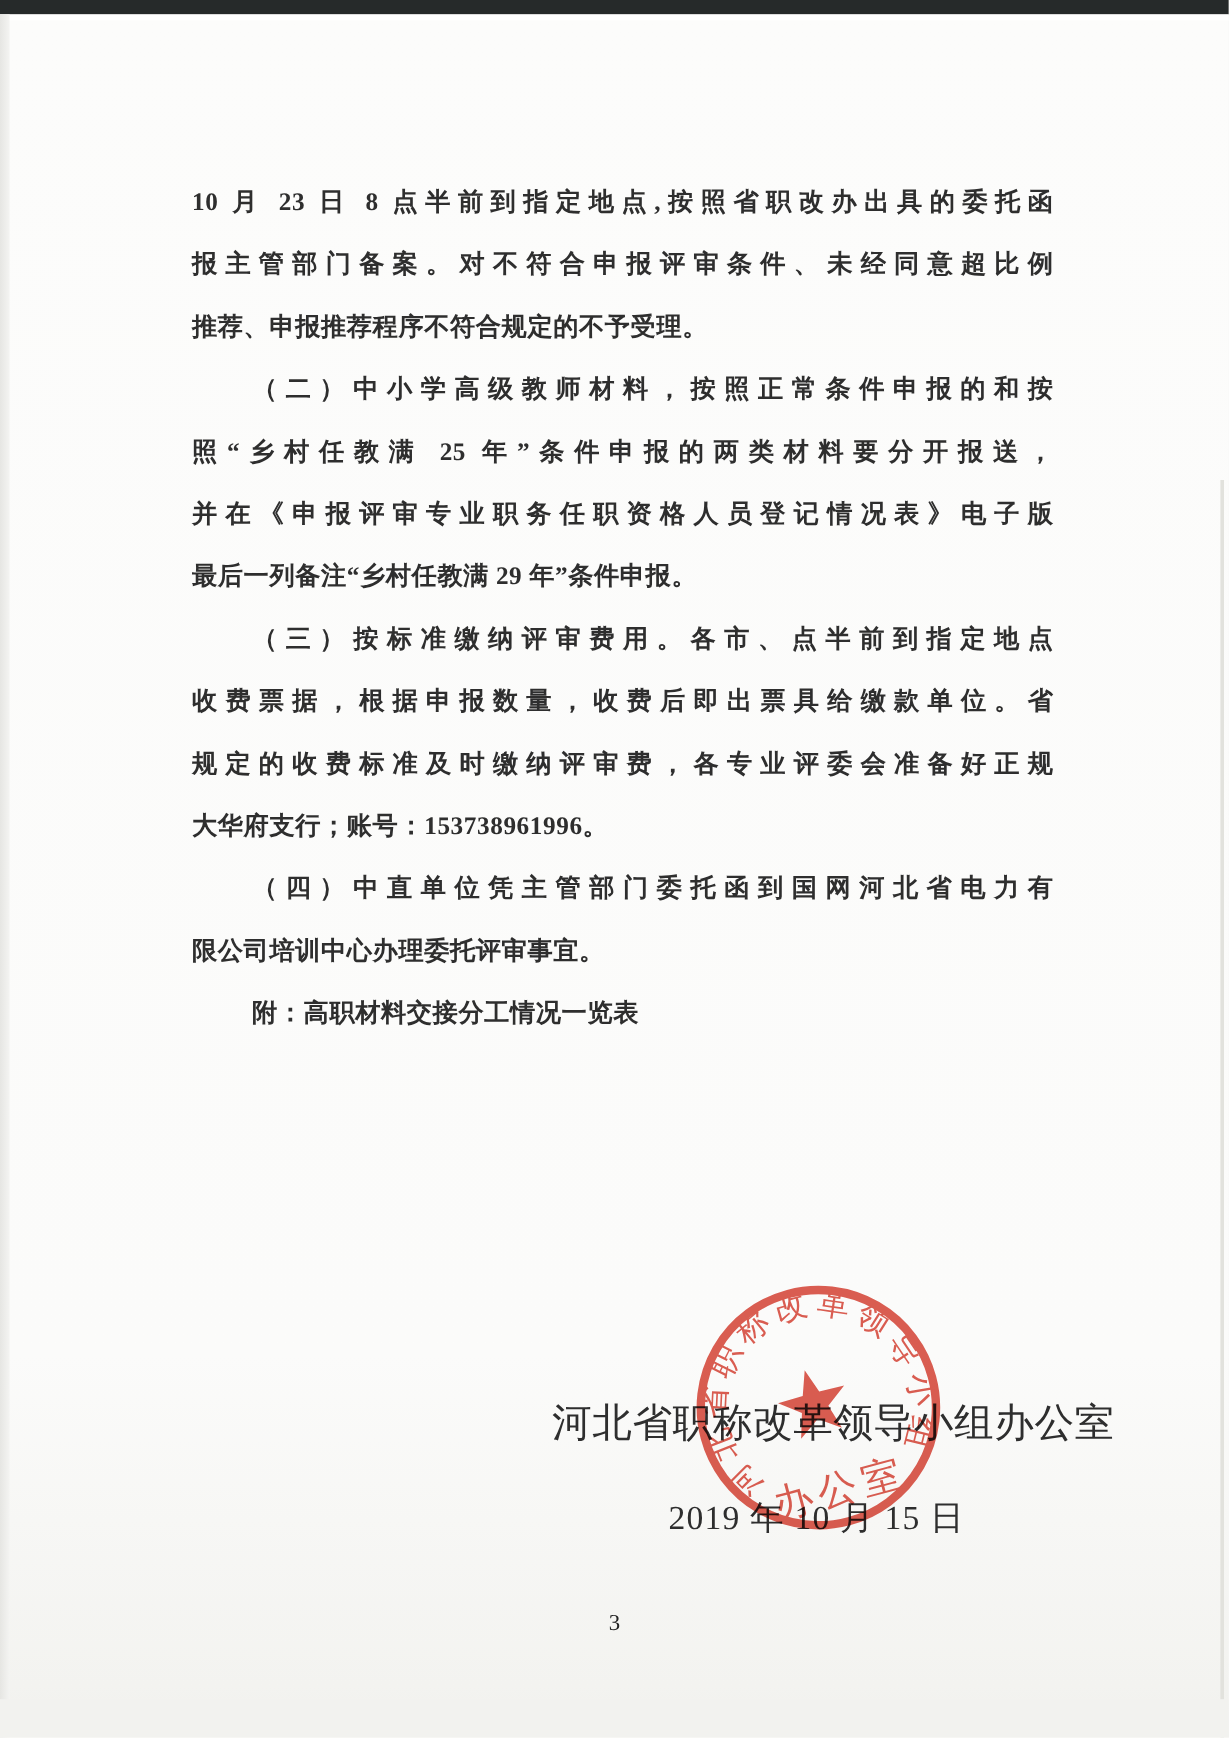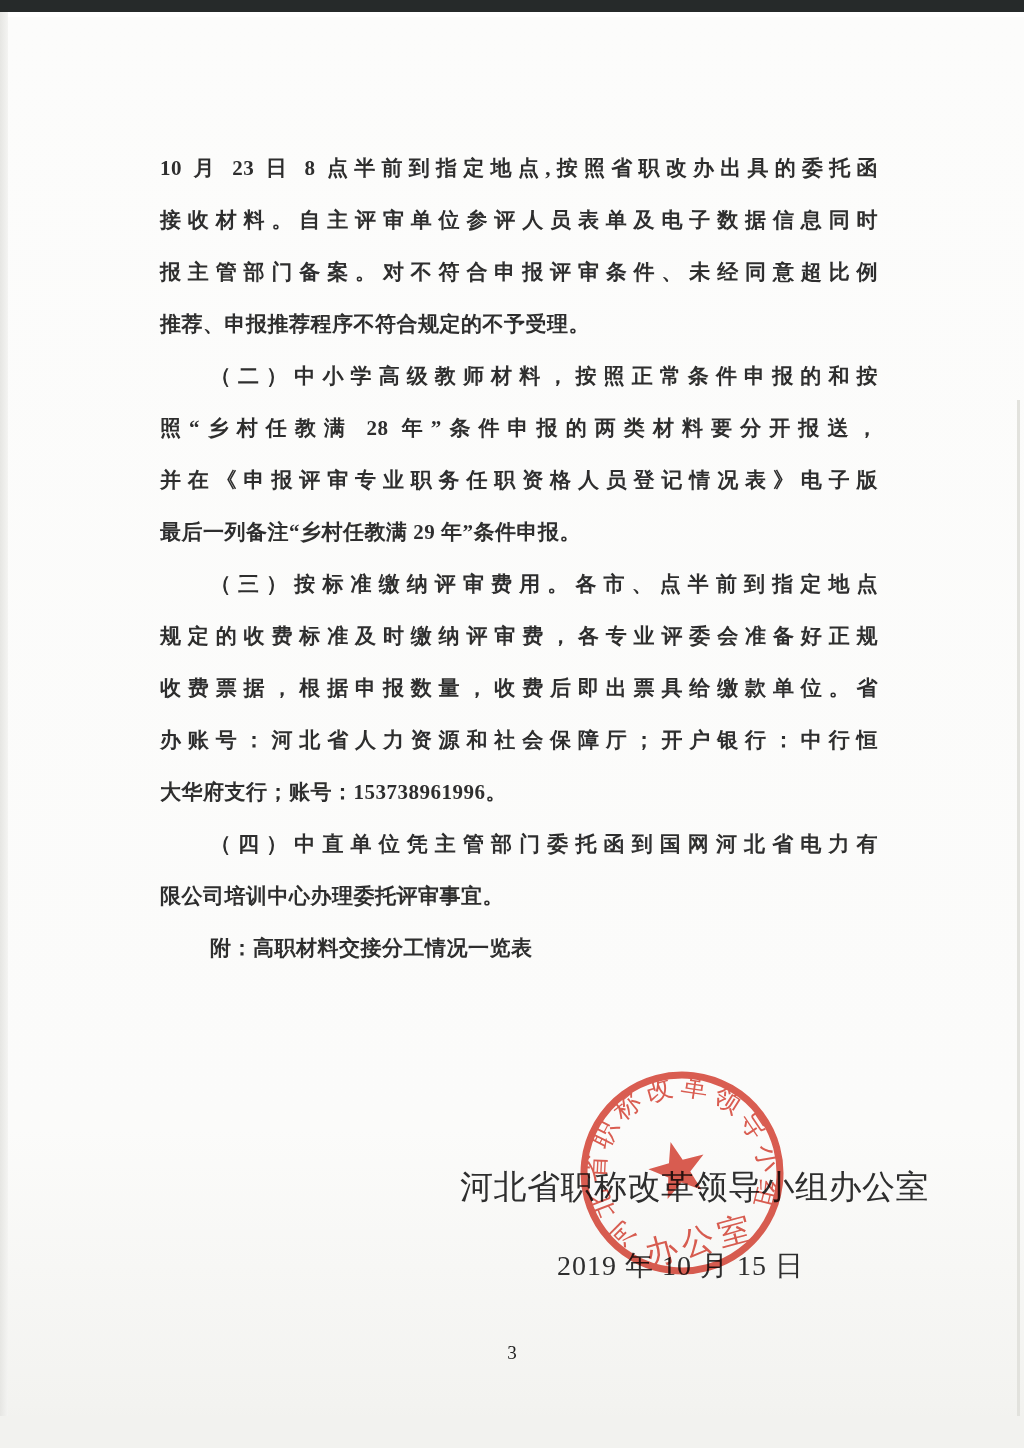--- a/index.html
+++ b/index.html
@@ -55,31 +55,29 @@
 <div class="page">
 
   <div class="scan-top-bar"></div>
   <div class="scan-top-gap"></div>
   <div class="scan-left-edge"></div>
   <div class="scan-right-line"></div>
   <div class="scan-bottom-band"></div>
 
   <div class="content">
     <div class="ln">10 月 23 日 8 点半前到指定地点,按照省职改办出具的委托函</div>
-    <div class="ln">接收材料。自主评审单位参评人员表单及电子数据信息同时</div>
     <div class="ln">报主管部门备案。对不符合申报评审条件、未经同意超比例</div>
     <div class="ln last">推荐、申报推荐程序不符合规定的不予受理。</div>
     <div class="ln indent">（二）中小学高级教师材料，按照正常条件申报的和按</div>
-    <div class="ln">照“乡村任教满 28 年”条件申报的两类材料要分开报送，</div>
+    <div class="ln">照“乡村任教满 25 年”条件申报的两类材料要分开报送，</div>
     <div class="ln">并在《申报评审专业职务任职资格人员登记情况表》电子版</div>
     <div class="ln last">最后一列备注“乡村任教满 29 年”条件申报。</div>
     <div class="ln indent">（三）按标准缴纳评审费用。各市、点半前到指定地点</div>
+    <div class="ln">收费票据，根据申报数量，收费后即出票具给缴款单位。省</div>
     <div class="ln">规定的收费标准及时缴纳评审费，各专业评委会准备好正规</div>
-    <div class="ln">收费票据，根据申报数量，收费后即出票具给缴款单位。省</div>
-    <div class="ln">办账号：河北省人力资源和社会保障厅；开户银行：中行恒</div>
     <div class="ln last">大华府支行；账号：153738961996。</div>
     <div class="ln indent">（四）中直单位凭主管部门委托函到国网河北省电力有</div>
     <div class="ln last">限公司培训中心办理委托评审事宜。</div>
     <div class="ln indent last">附：高职材料交接分工情况一览表</div>
   </div>
 
   <div class="sig-org">河北省职称改革领导小组办公室</div>
   <div class="sig-date">2019 年 10 月 15 日</div>
 
   <svg class="seal" viewBox="0 0 230 230">

